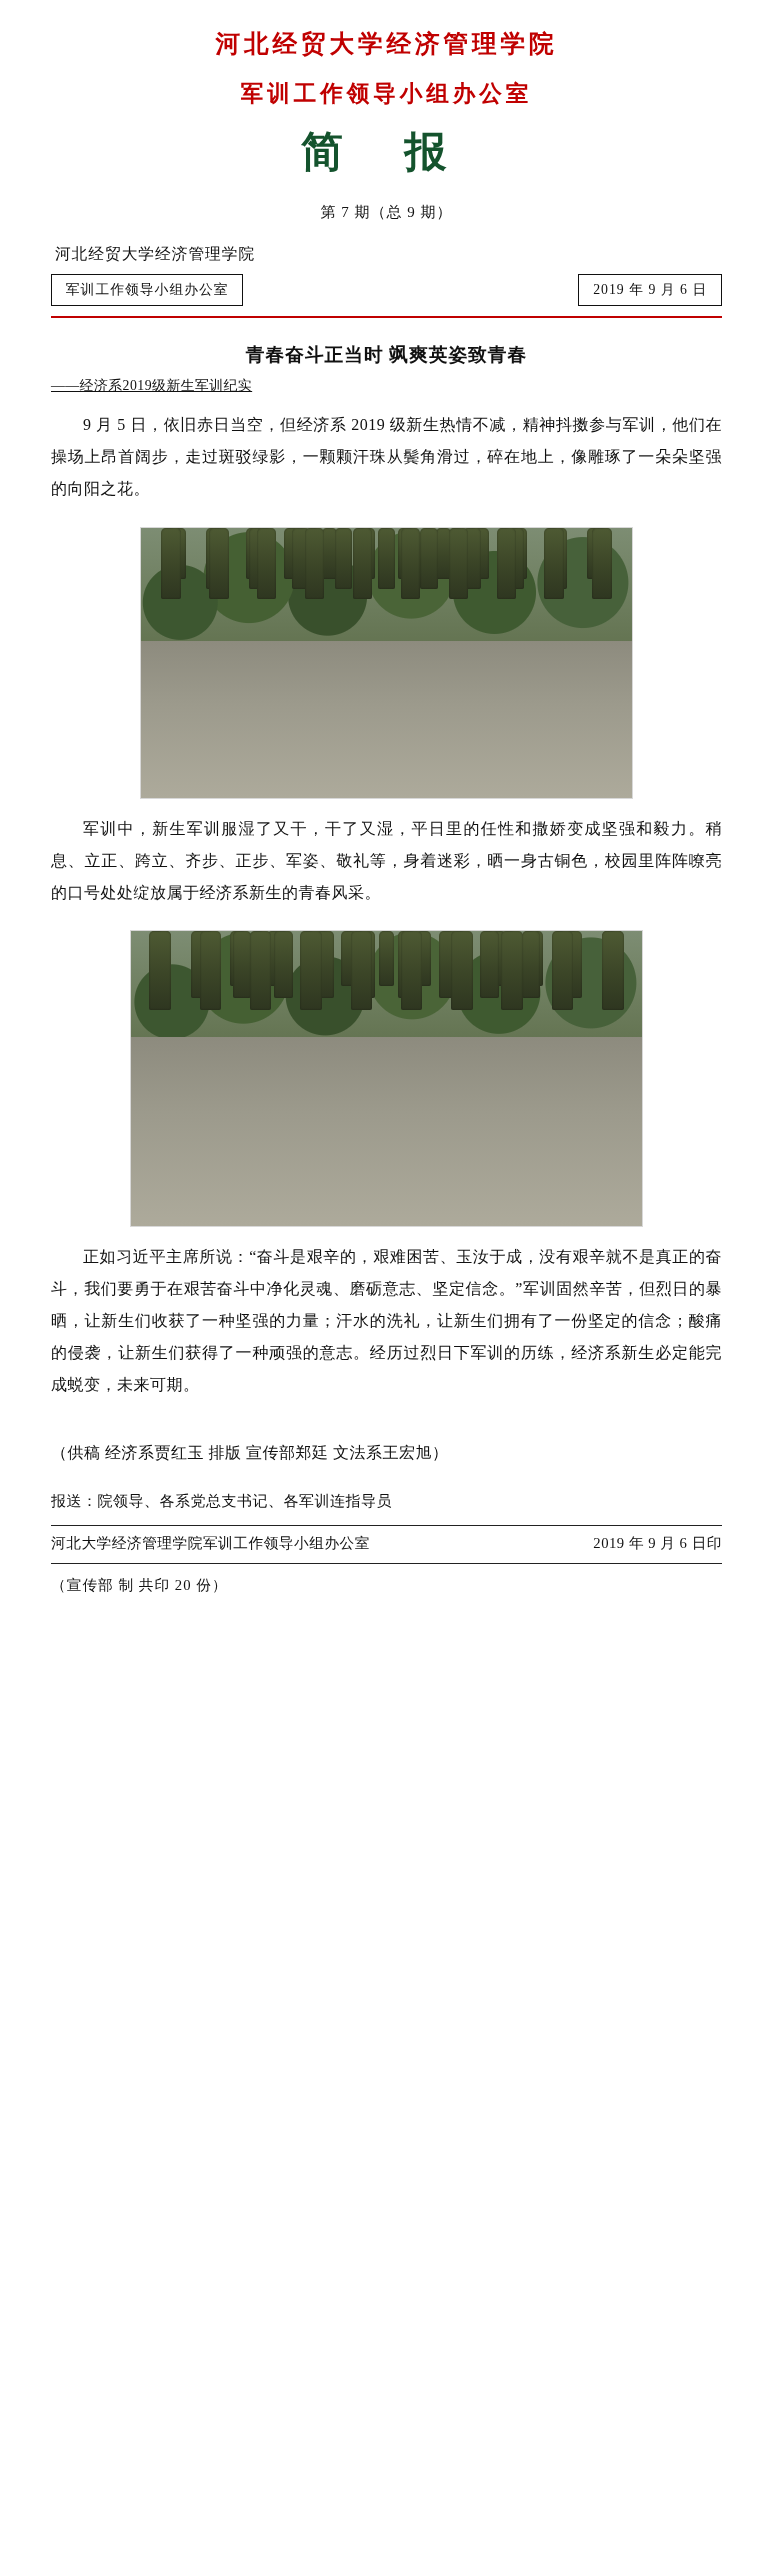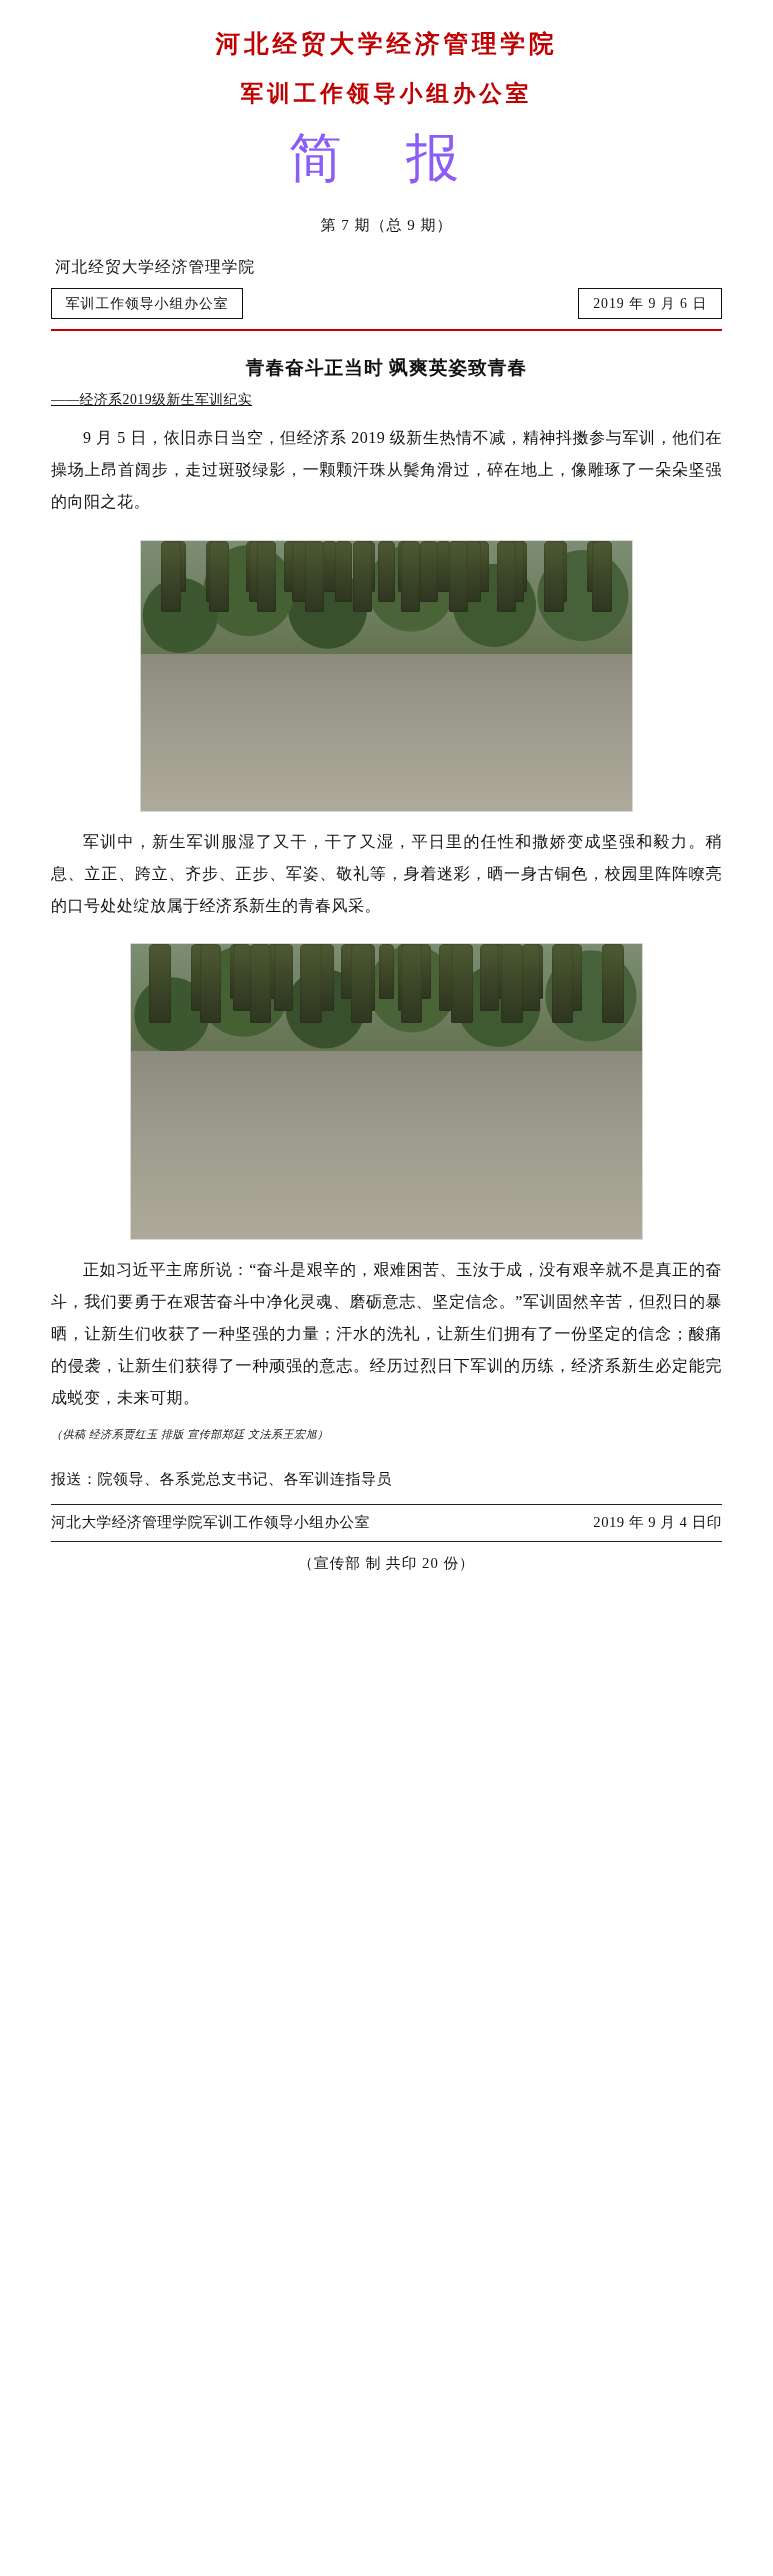--- a/index.html
+++ b/index.html
@@ -32,23 +32,23 @@
     font-size: 24.6px;
     line-height: 1.2;
     margin-top: 3.9px;
   }
   .mast-line2 {
     font-size: 22.6px;
     line-height: 1.2;
     margin-top: 21.6px;
   }
   .mast-title {
-    color: #8b5cf6;
-    font-weight: normal;
-    font-size: 53px;
+    color: #14532d;
+    font-weight: bold;
+    font-size: 42px;
     letter-spacing: 25.5px;
     margin-top: 19.6px;
     line-height: 1.2;
   }
   .issue-line {
     text-align: center;
     font-size: 15px;
     margin-top: 25.5px;
     letter-spacing: 1px;
   }
@@ -155,24 +155,23 @@
     width: 9.8px; height: 7.9px;
     background: #3f4a2b;
     border-radius: 50% 50% 40% 40%;
   }
   .ph-build {
     position: absolute;
     background: linear-gradient(180deg, #c6c9c3 0%, #a9ada4 100%);
     border: 1px solid #9a9e95;
   }
   .credits {
-    font-size: 11px;
-    margin-top: 13px;
-    letter-spacing: 0.5px;
-    font-style: italic;
+    font-size: 16px;
+    margin-top: 42px;
+    letter-spacing: 0.5px;
   }
   .dist-block {
     font-size: 15px;
     line-height: 2.0;
     margin-top: 21.6px;
     letter-spacing: 0.5px;
   }
   .dist-line {
     display: flex;
   }
@@ -188,21 +187,21 @@
     display: flex;
     justify-content: space-between;
     font-size: 14.7px;
     margin-top: 7.9px;
     letter-spacing: 0.5px;
   }
   .footer-bottom {
     border-top: 1px solid #222;
     margin-top: 9.8px;
     padding-top: 11.8px;
-    text-align: center;
+    text-align: left;
     font-size: 14.7px;
     letter-spacing: 1px;
   }
 </style>
 </head>
 <body>
 
 <div class="page">
 
   <div class="masthead">
@@ -336,19 +335,19 @@
     <div class="dist-line">
       <span class="dist-label">报送：</span>
       <span>院领导、各系党总支书记、各军训连指导员</span>
     </div>
   </div>
 
   <hr class="footer-rule">
 
   <div class="footer-row">
     <span>河北大学经济管理学院军训工作领导小组办公室</span>
-    <span>2019 年 9 月 4 日印</span>
+    <span>2019 年 9 月 6 日印</span>
   </div>
 
   <div class="footer-bottom">（宣传部 制   共印 20 份）</div>
 
 </div>
 
 
 </body></html>

